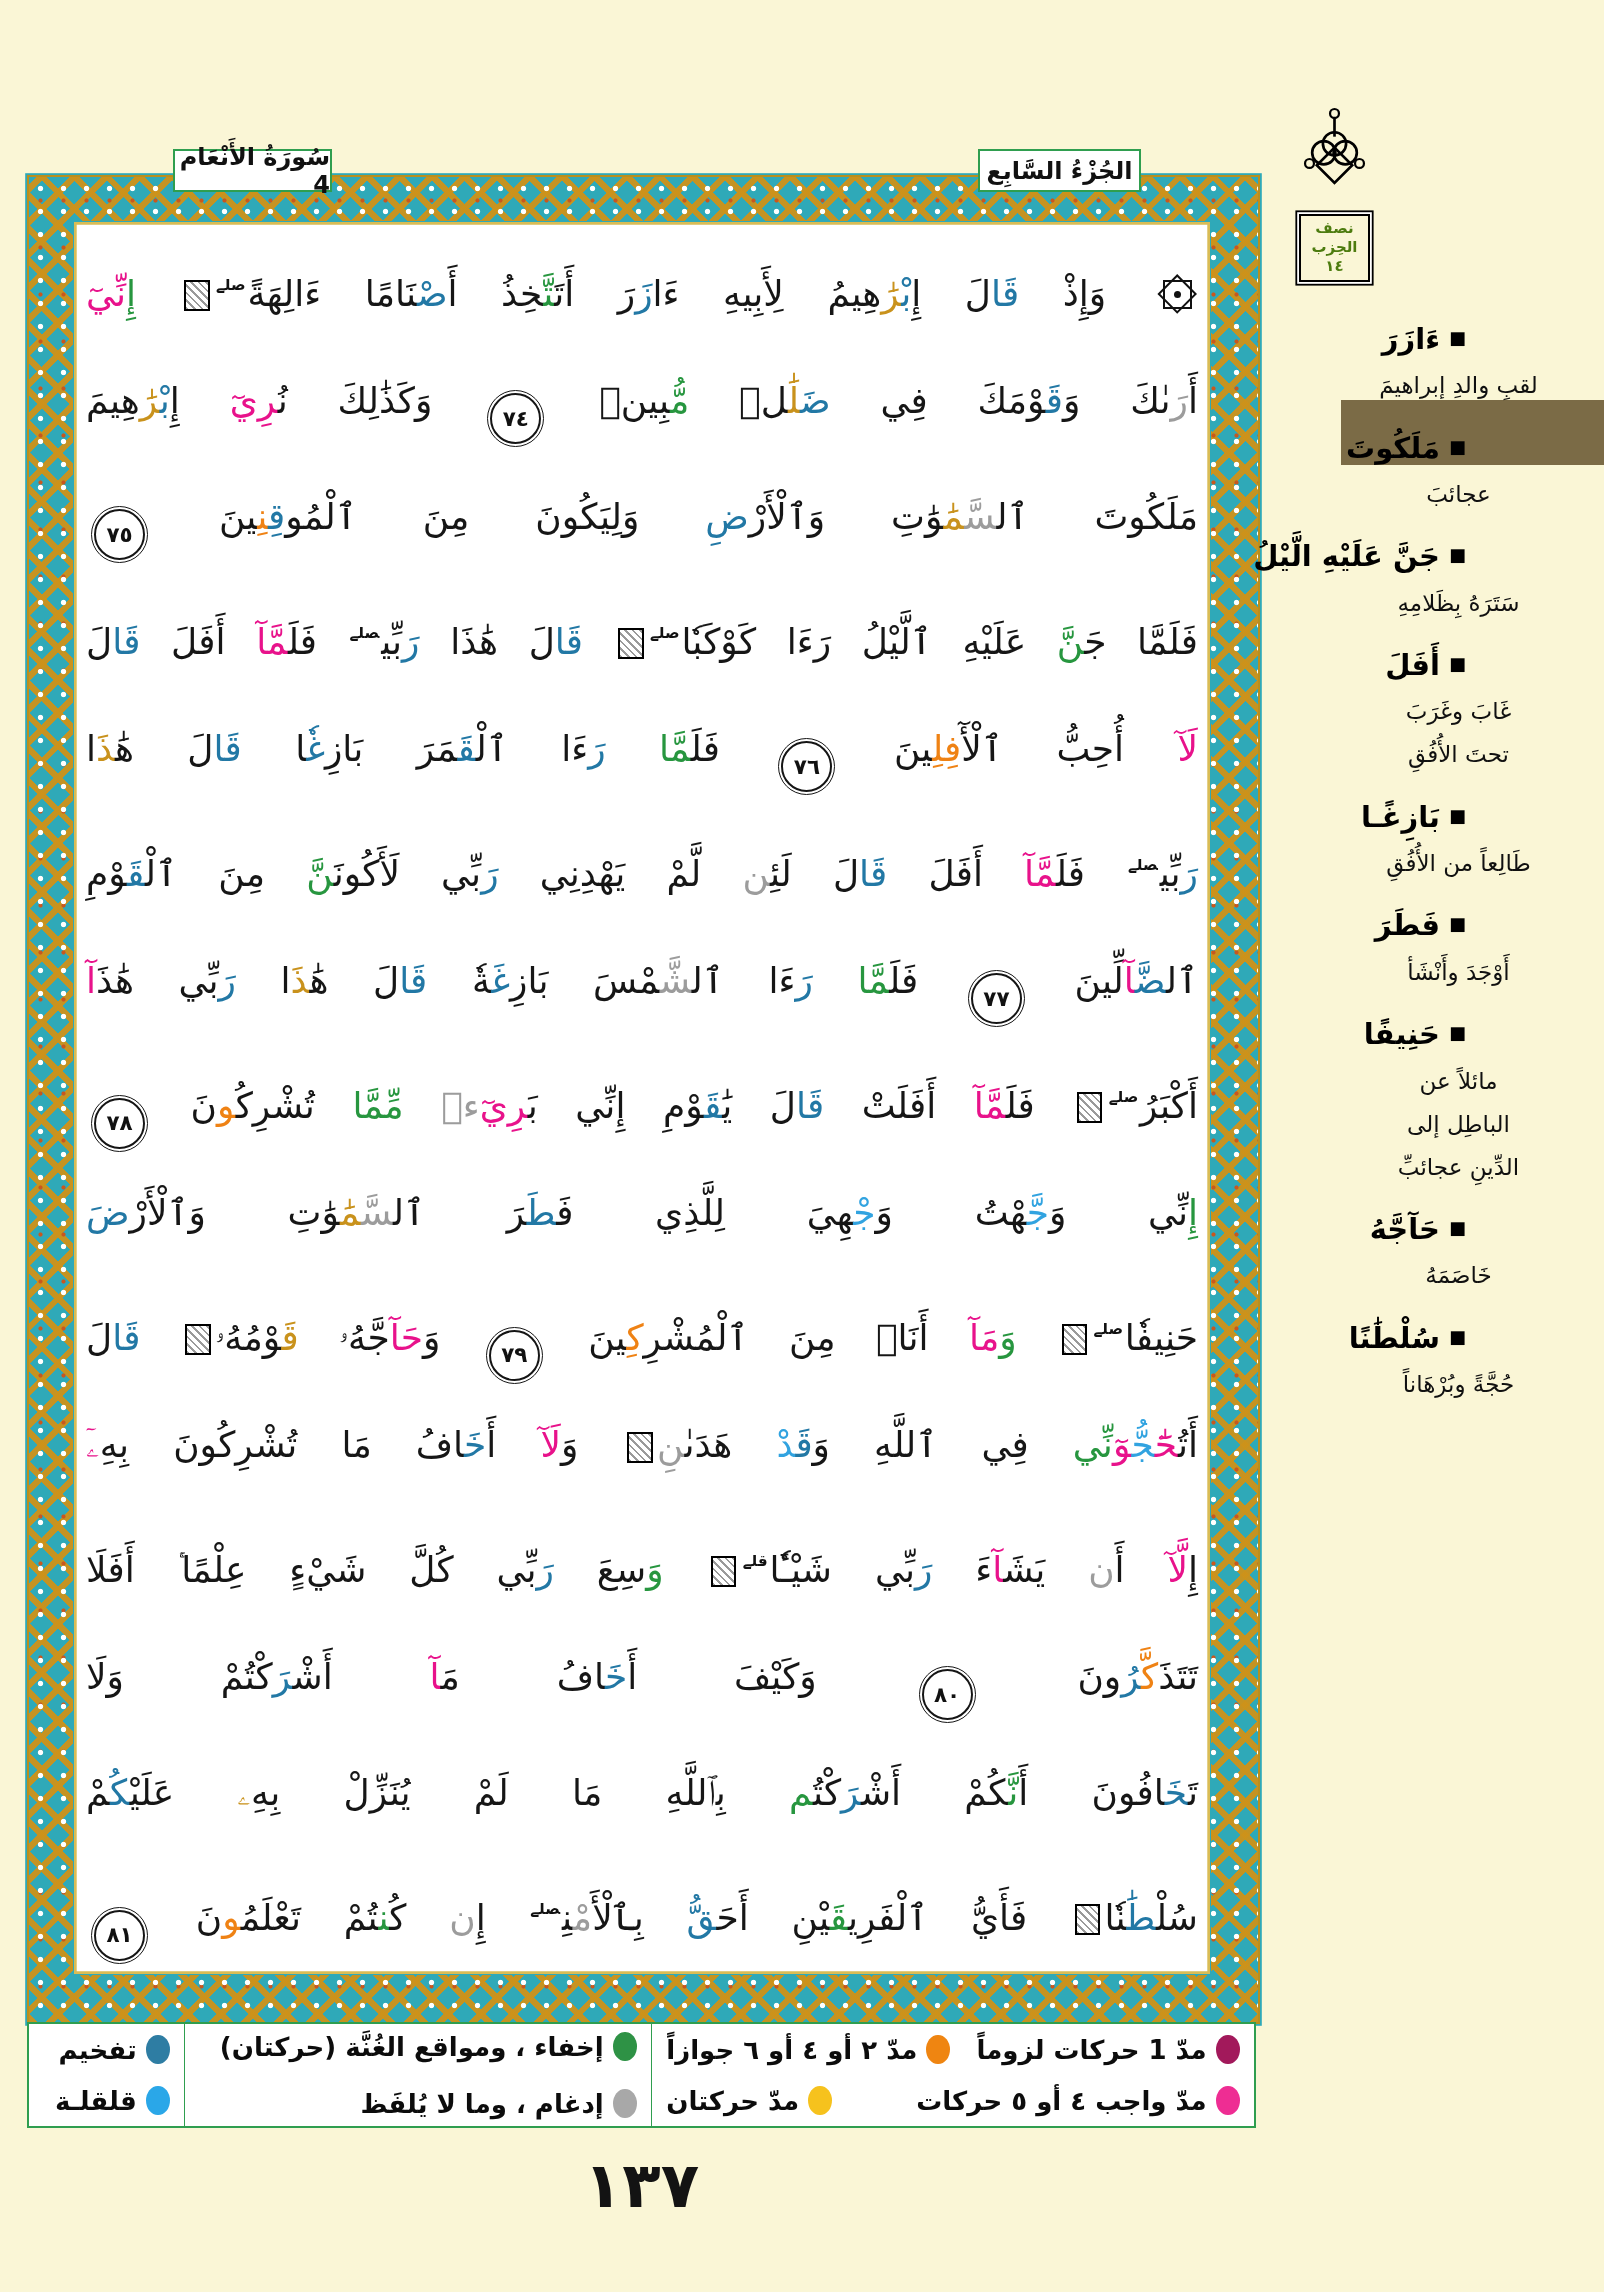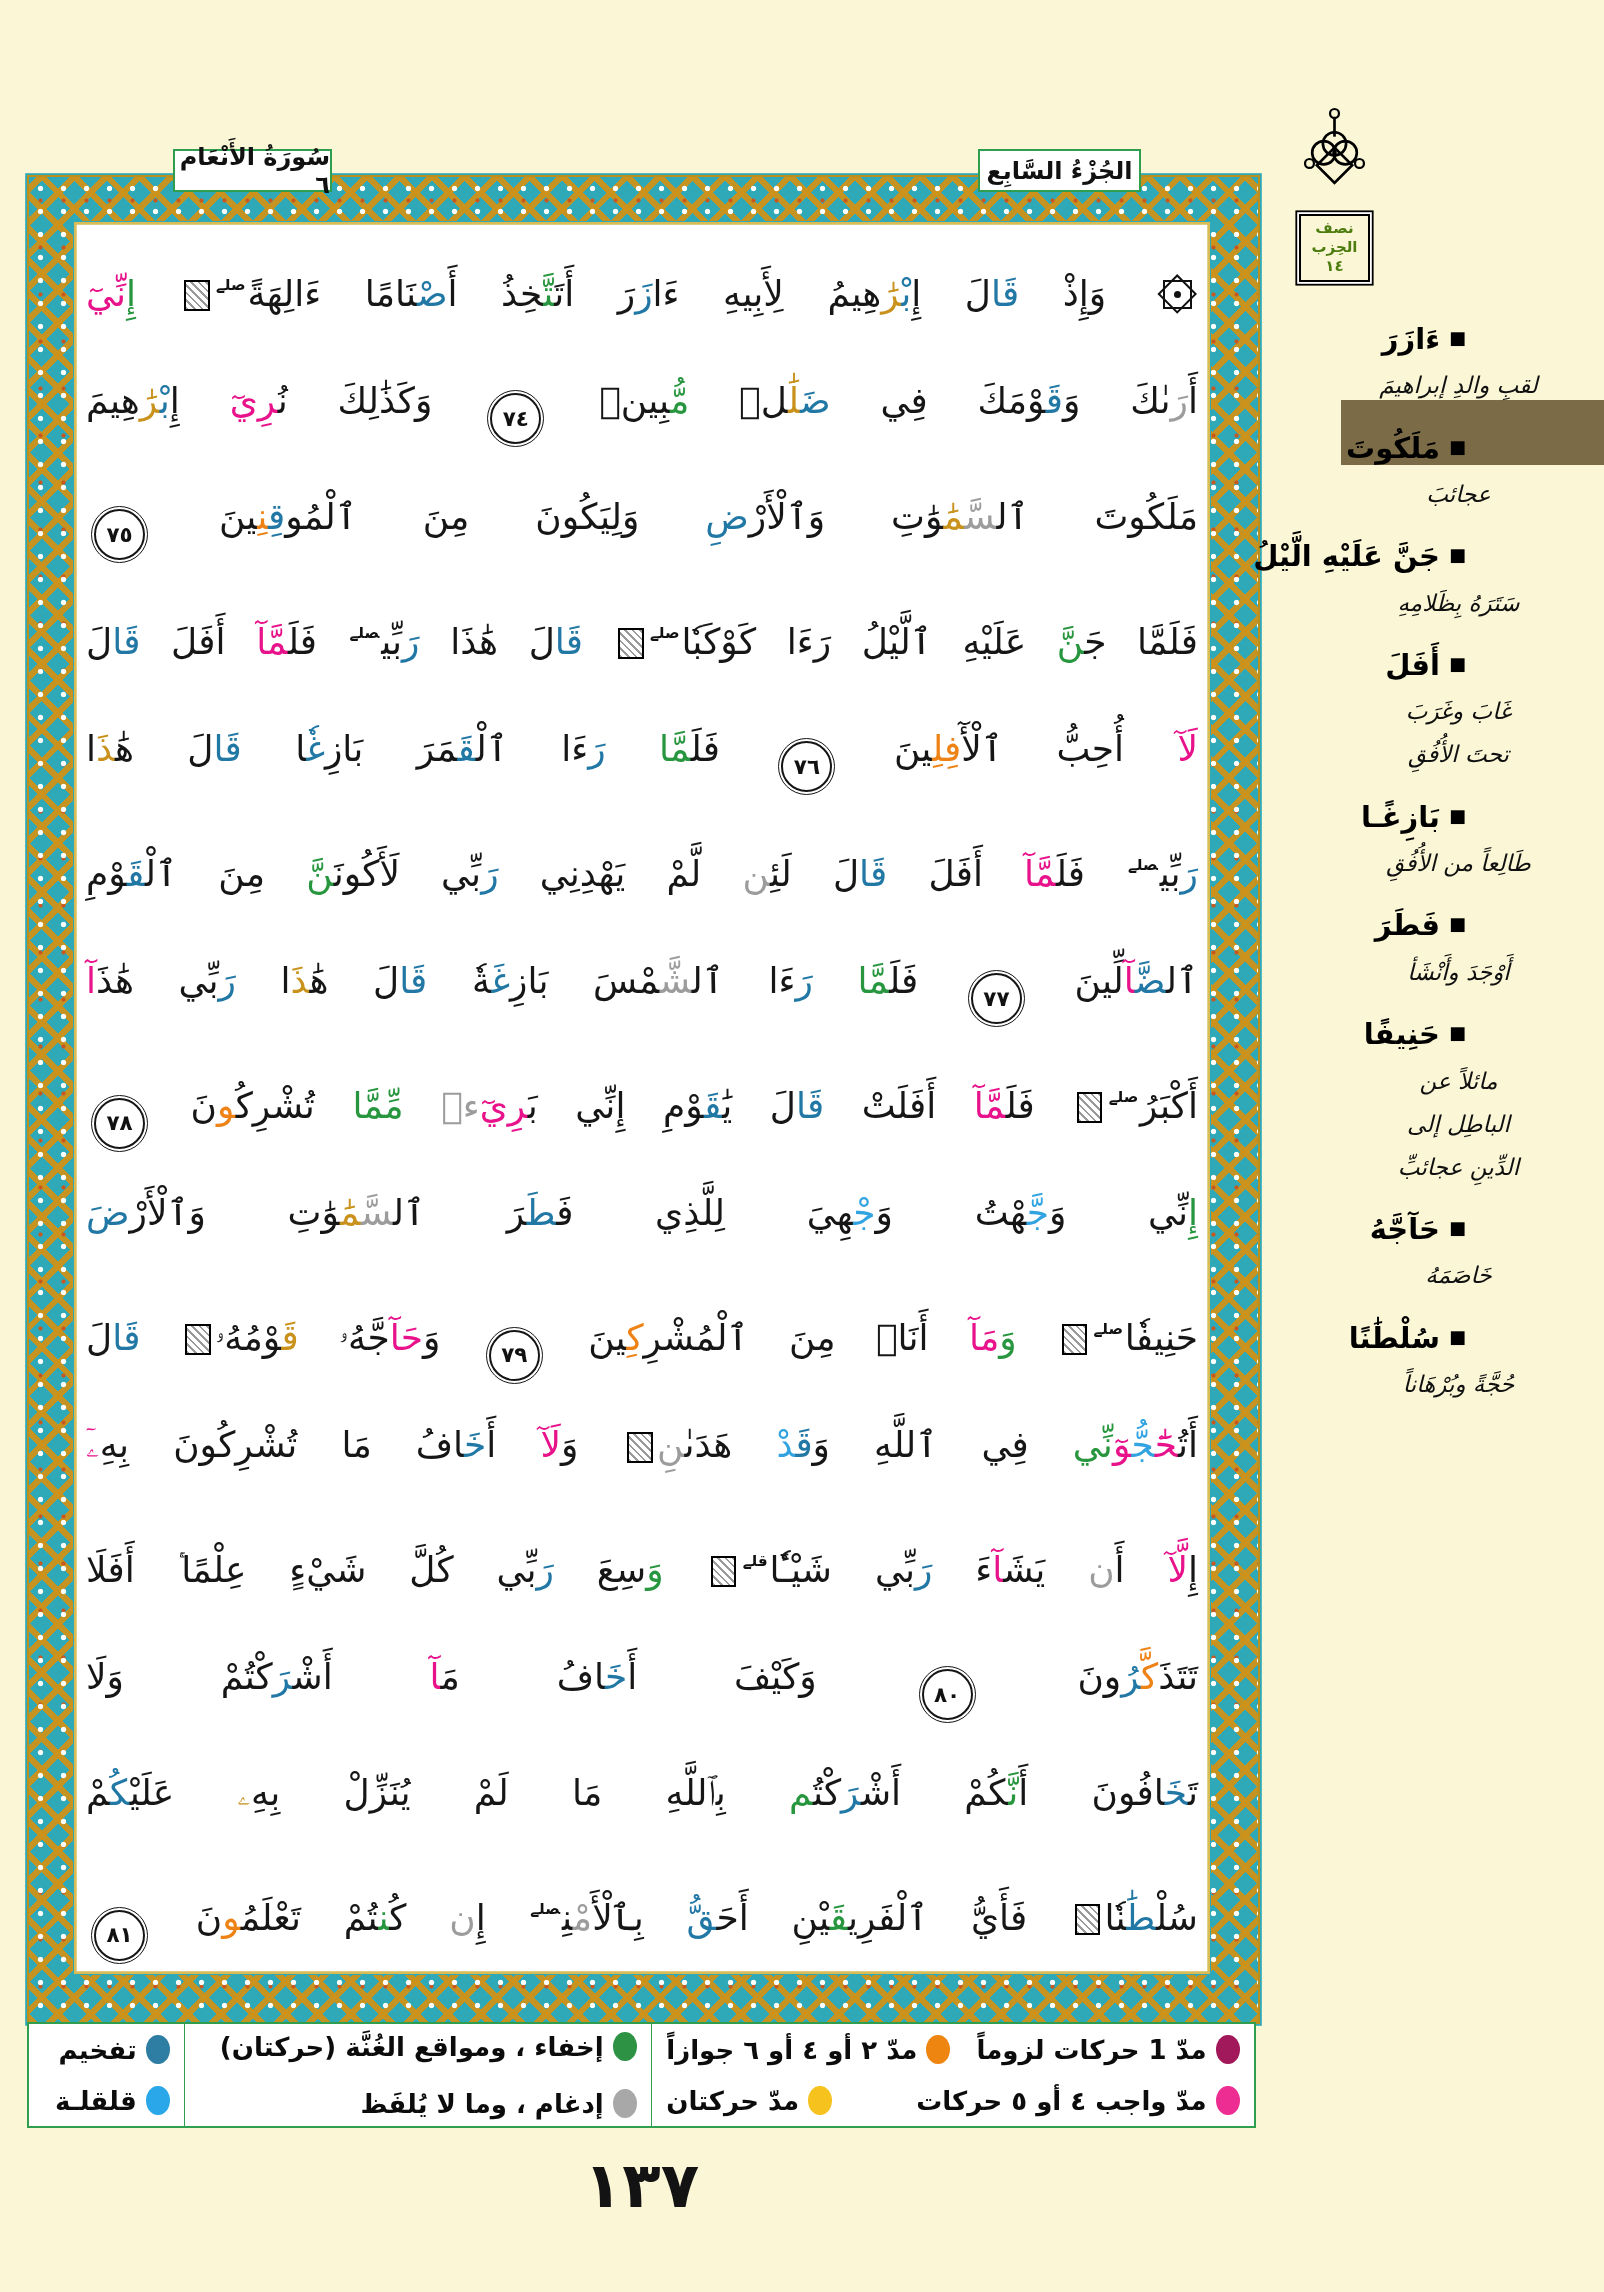--- a/index.html
+++ b/index.html
@@ -44,21 +44,21 @@
   .star{position:relative;display:inline-block;width:41px;height:41px;vertical-align:-9px;margin-left:7.2px;}
   .star i,.star b{position:absolute;inset:6.3px;border:2.2px solid #111;display:block;}
   .star b{transform:rotate(45deg);}
   .star u{position:absolute;left:50%;top:50%;width:7.2px;height:7.2px;margin:-3.6px 0 0 -3.6px;background:#111;border-radius:50%;}
 
   
   .notes{position:absolute;left:1272px;top:313px;width:319px;direction:rtl;z-index:3;}
   .note{margin-bottom:14.3px;}
   .term{font-size:29px;font-weight:bold;color:#000;line-height:50px;text-align:right;padding-right:125px;white-space:nowrap;}
   .term .bullet{font-size:18px;vertical-align:5.4px;margin-left:9px;}
-  .def{font-size:23px;color:#101010;line-height:43px;text-align:center;padding-left:54px;font-style:italic;}
+  .def{font-size:23px;color:#101010;line-height:43px;text-align:center;padding-left:54px;}
   .hbar{position:absolute;left:1341px;top:400px;width:264px;height:65px;background:#7b6b46;z-index:2;}
 
   
   .legend{position:absolute;left:27px;top:2022px;width:1229px;height:106px;background:#fff;
     border:2.2px solid #2f9e4f;box-sizing:border-box;display:flex;direction:rtl;z-index:5;}
   .lcol{height:100%;box-sizing:border-box;display:flex;flex-direction:column;justify-content:space-around;}
   .lcol + .lcol{border-left:none;border-right:1.8px solid #2f9e4f;}
   .lrow{display:flex;align-items:center;direction:rtl;padding:0 14.3px;gap:9px;}
   .lrow.spread{justify-content:space-between;}
   .litem{display:flex;align-items:center;gap:9px;}
@@ -68,21 +68,21 @@
   .pagenum{position:absolute;left:27px;top:2149px;width:1229px;text-align:center;
     font-size:63px;font-weight:bold;color:#131313;z-index:4;}
 </style>
 </head>
 <body>
 
 <div class="frame-band"></div>
 <div class="frame-inner"></div>
 
 <div class="tab tab-surah">
-  <span>سُورَةُ الأَنْعَام ٦</span>
+  <span>سُورَةُ الأَنْعَام 4</span>
 </div>
 <div class="tab tab-juz">
   <span>الجُزْءُ السَّابِع</span>
 </div>
 
 <div class="hizb">
   <svg width="75" height="106" viewBox="0 0 84 118">
     <circle cx="42" cy="8" r="5" fill="none" stroke="#000" stroke-width="2.5"></circle>
     <line x1="42" y1="13" x2="42" y2="34" stroke="#000" stroke-width="3"></line>
     <circle cx="30" cy="52" r="13" fill="none" stroke="#000" stroke-width="3"></circle>

